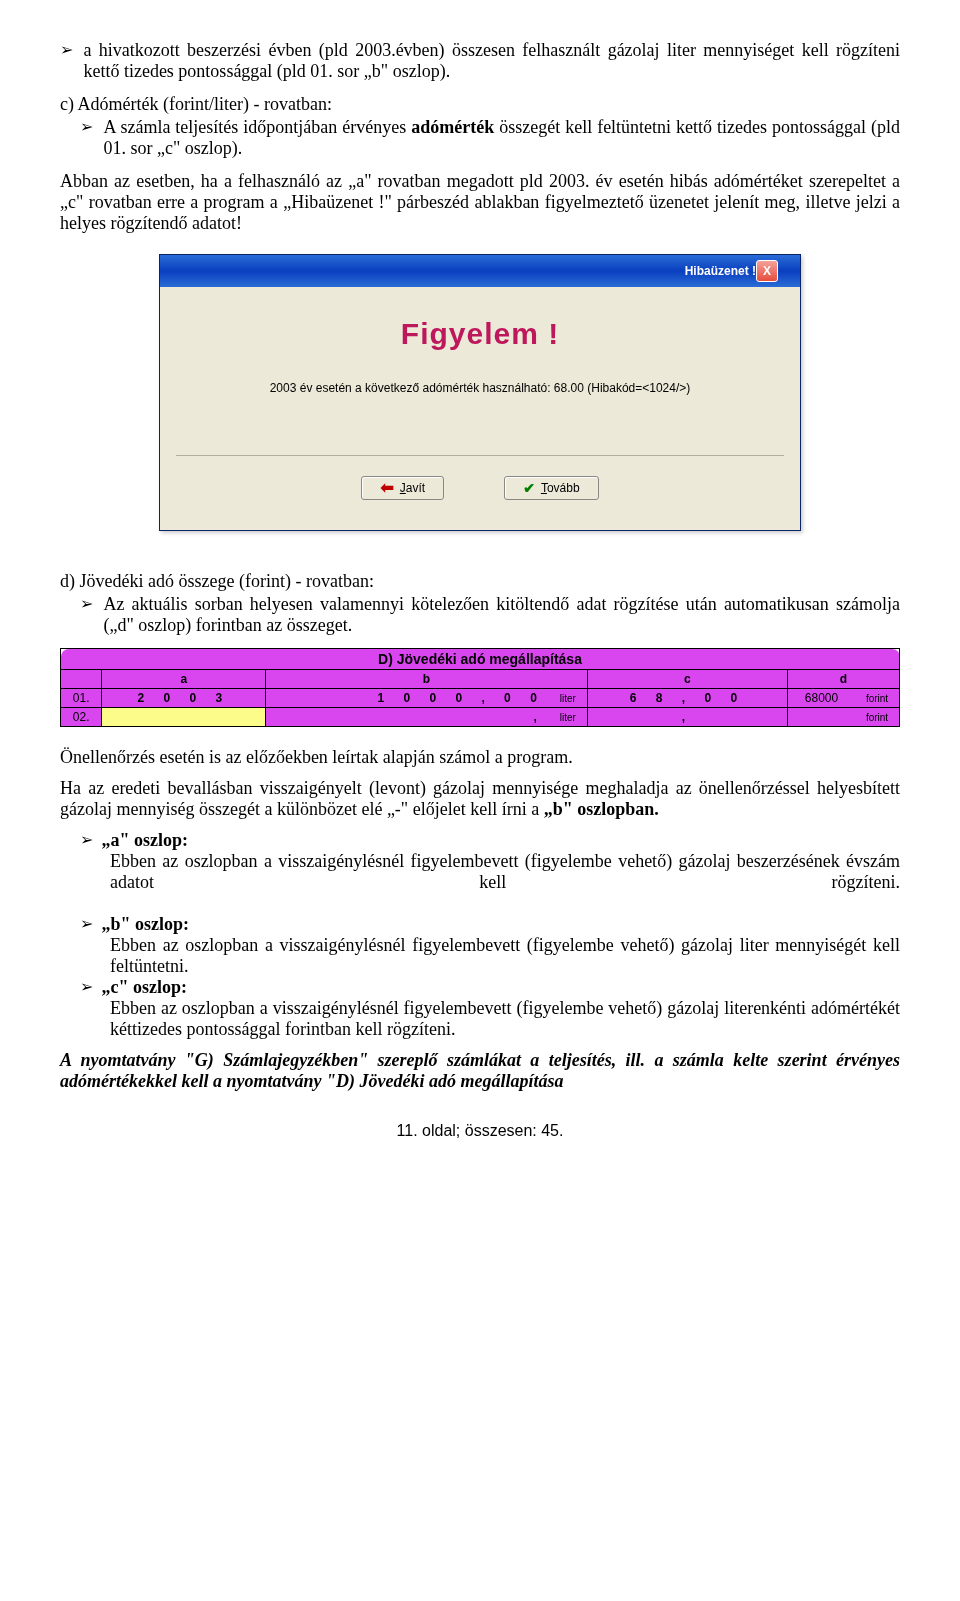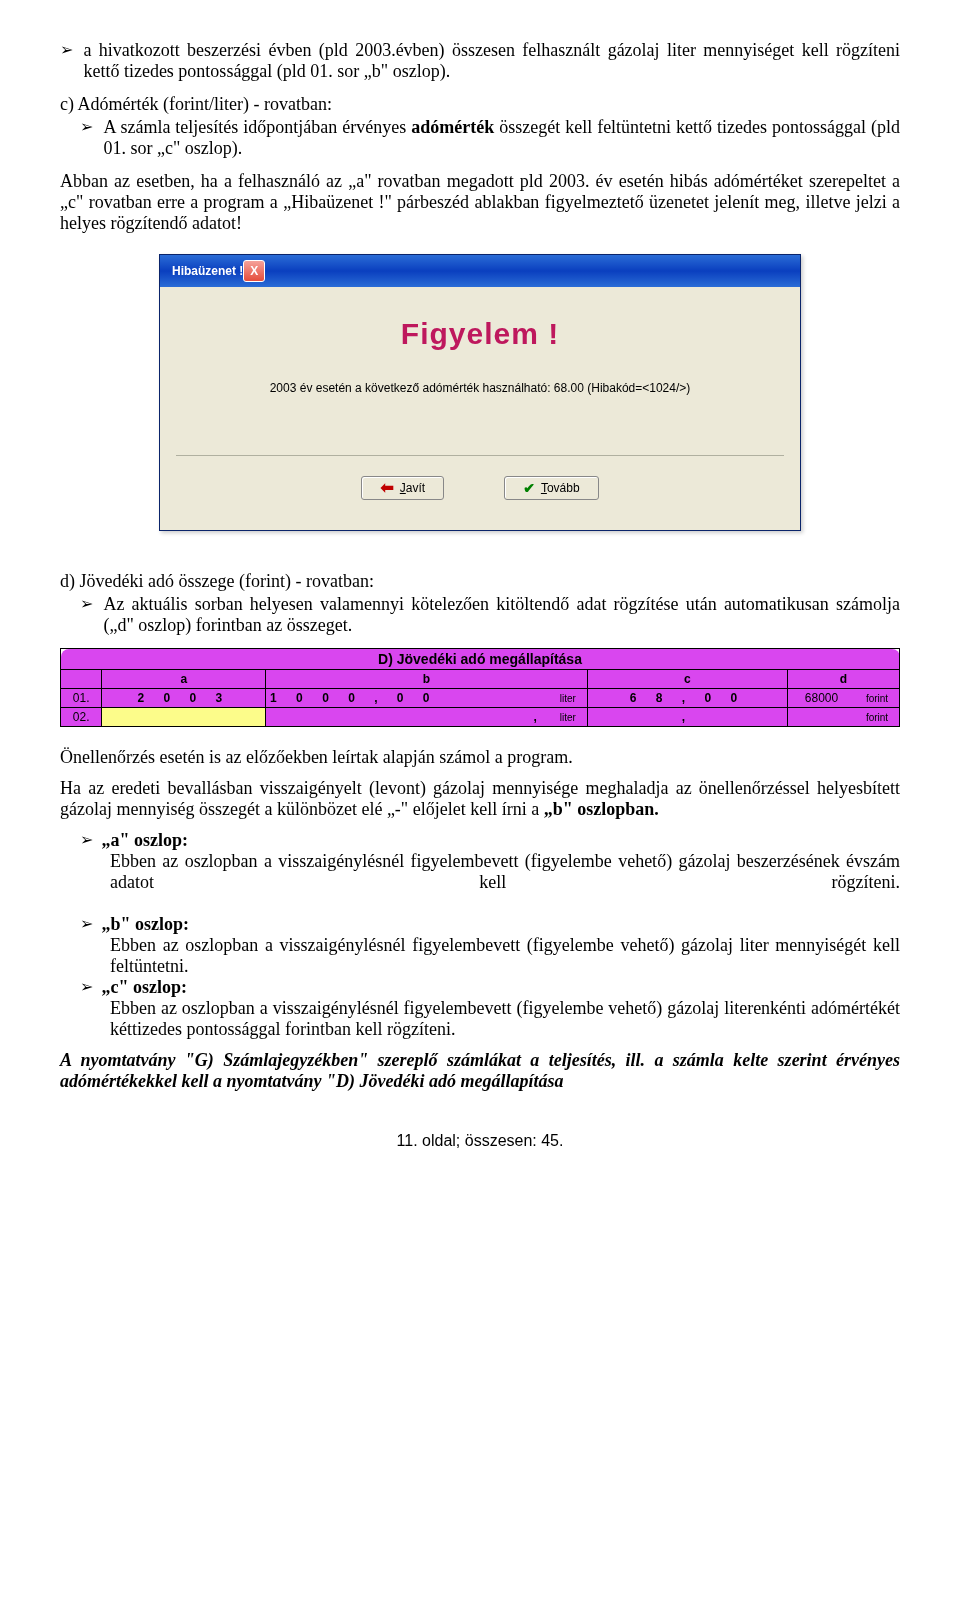--- a/index.html
+++ b/index.html
@@ -46,24 +46,24 @@
     width: 640px;
     border: 1px solid #0a246a;
     font-family: Tahoma, Arial, sans-serif;
     font-size: 12px;
     box-shadow: 2px 2px 4px rgba(0,0,0,0.2);
   }
   .dialog-title {
     background: linear-gradient(to bottom, #2a6cd6 0%, #0a3fbf 50%, #2a6cd6 100%);
     color: #fff;
     font-weight: bold;
-    padding: 5px 12px;
+    padding: 5px 22px;
     display: flex;
     align-items: center;
-    justify-content: flex-start;
+    justify-content: flex-end;
   }
   .close-btn {
     width: 20px;
     height: 20px;
     background: linear-gradient(to bottom, #f5a29a, #e54d3c);
     border: 1px solid #fff;
     border-radius: 3px;
     color: #fff;
     font-weight: bold;
     font-size: 12px;
@@ -180,21 +180,21 @@
     padding-left: 20px;
   }
   .sub-label-line .arrow {
     margin-right: 8px;
   }
 
   .footer {
     text-align: center;
     font-family: Arial, sans-serif;
     font-size: 16px;
-    margin-top: 40px;
+    margin-top: 30px;
   }
 
   .justify-block {
     width: 100%;
     text-align: justify;
   }
   .justify-block::after {
     content: "";
     display: inline-block;
     width: 100%;
@@ -263,21 +263,21 @@
     <tr>
       <th></th>
       <th>a</th>
       <th colspan="2">b</th>
       <th>c</th>
       <th colspan="2">d</th>
     </tr>
     <tr>
       <td>01.</td>
       <td class="num-cell">2 0 0 3</td>
-      <td class="num-cell" style="border-right:none; text-align:left;">1 0 0 0 , 0 0</td>
+      <td class="num-cell" style="border-right:none; text-align:right;">1 0 0 0 , 0 0</td>
       <td class="unit" style="border-left:none; width:30px;">liter</td>
       <td class="num-cell">6 8 , 0 0</td>
       <td class="right-val" style="border-right:none;">68000</td>
       <td class="unit" style="border-left:none; width:36px;">forint</td>
     </tr>
     <tr>
       <td>02.</td>
       <td class="yellow-cell"></td>
       <td class="num-cell" style="border-right:none; text-align:right;">,</td>
       <td class="unit" style="border-left:none;">liter</td>

